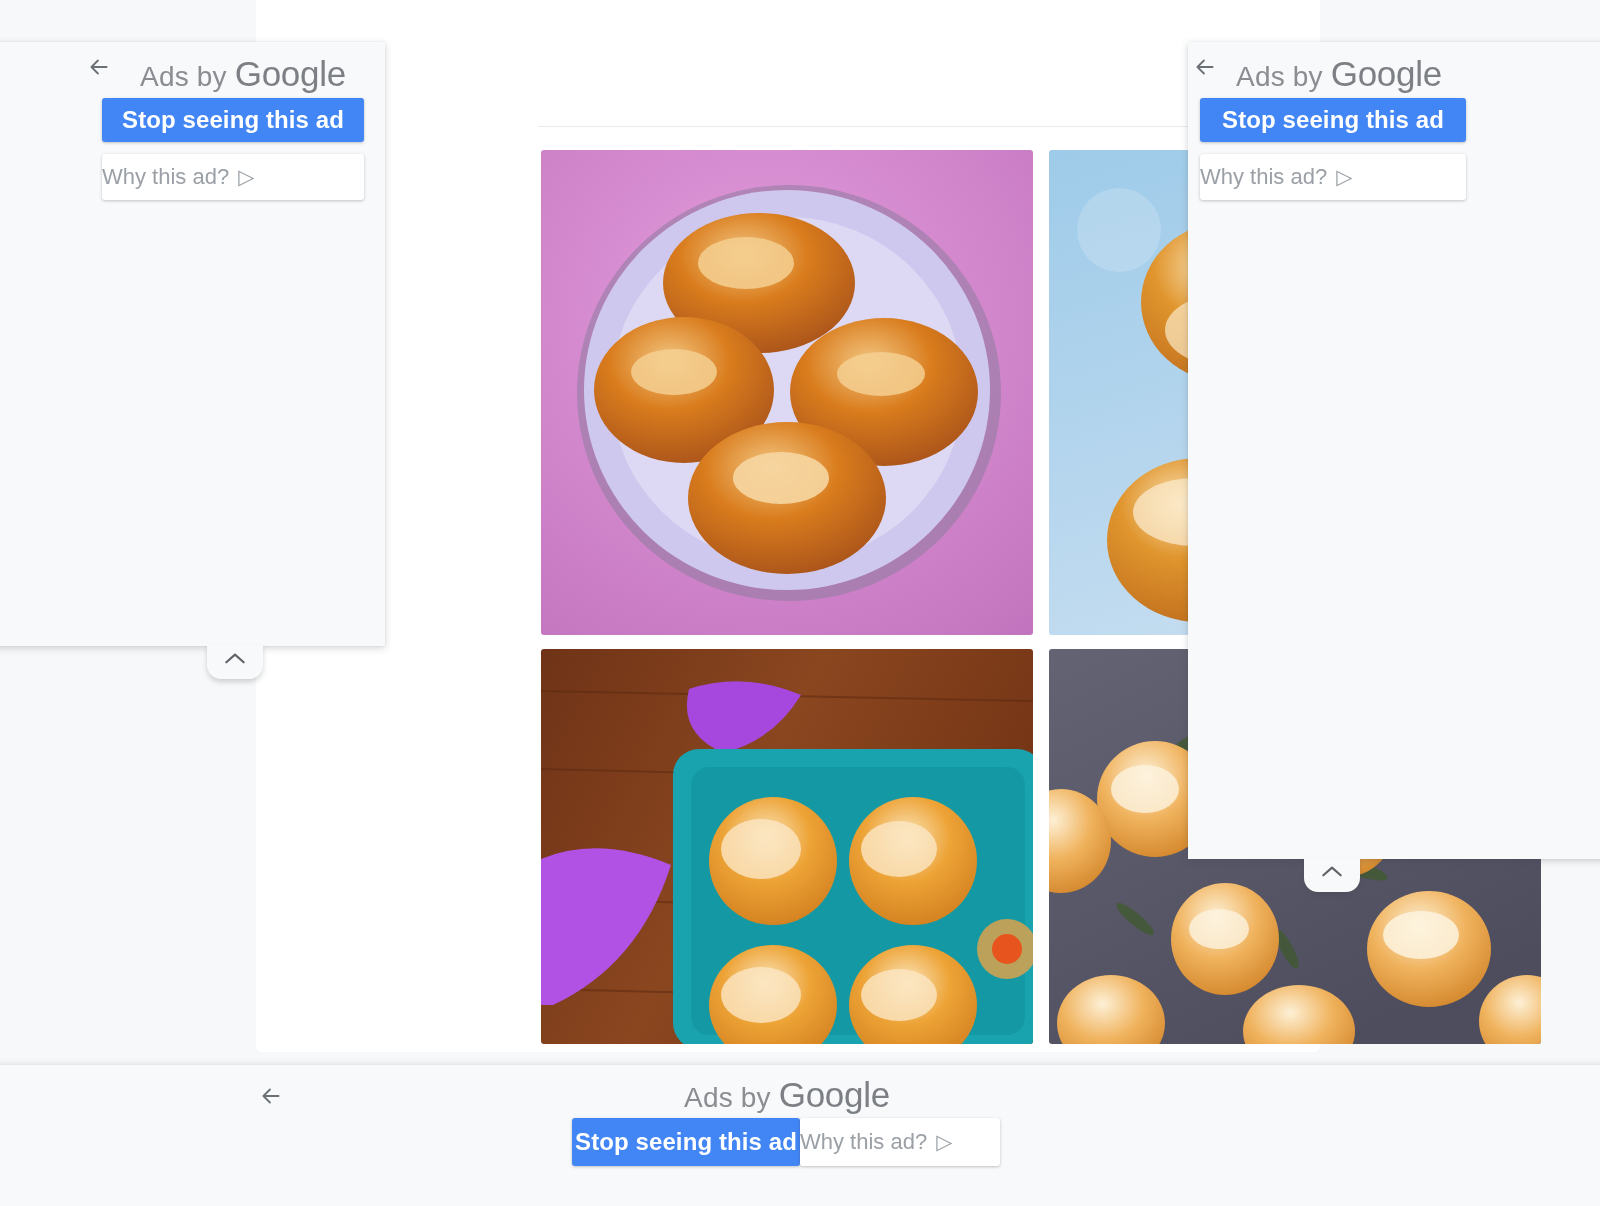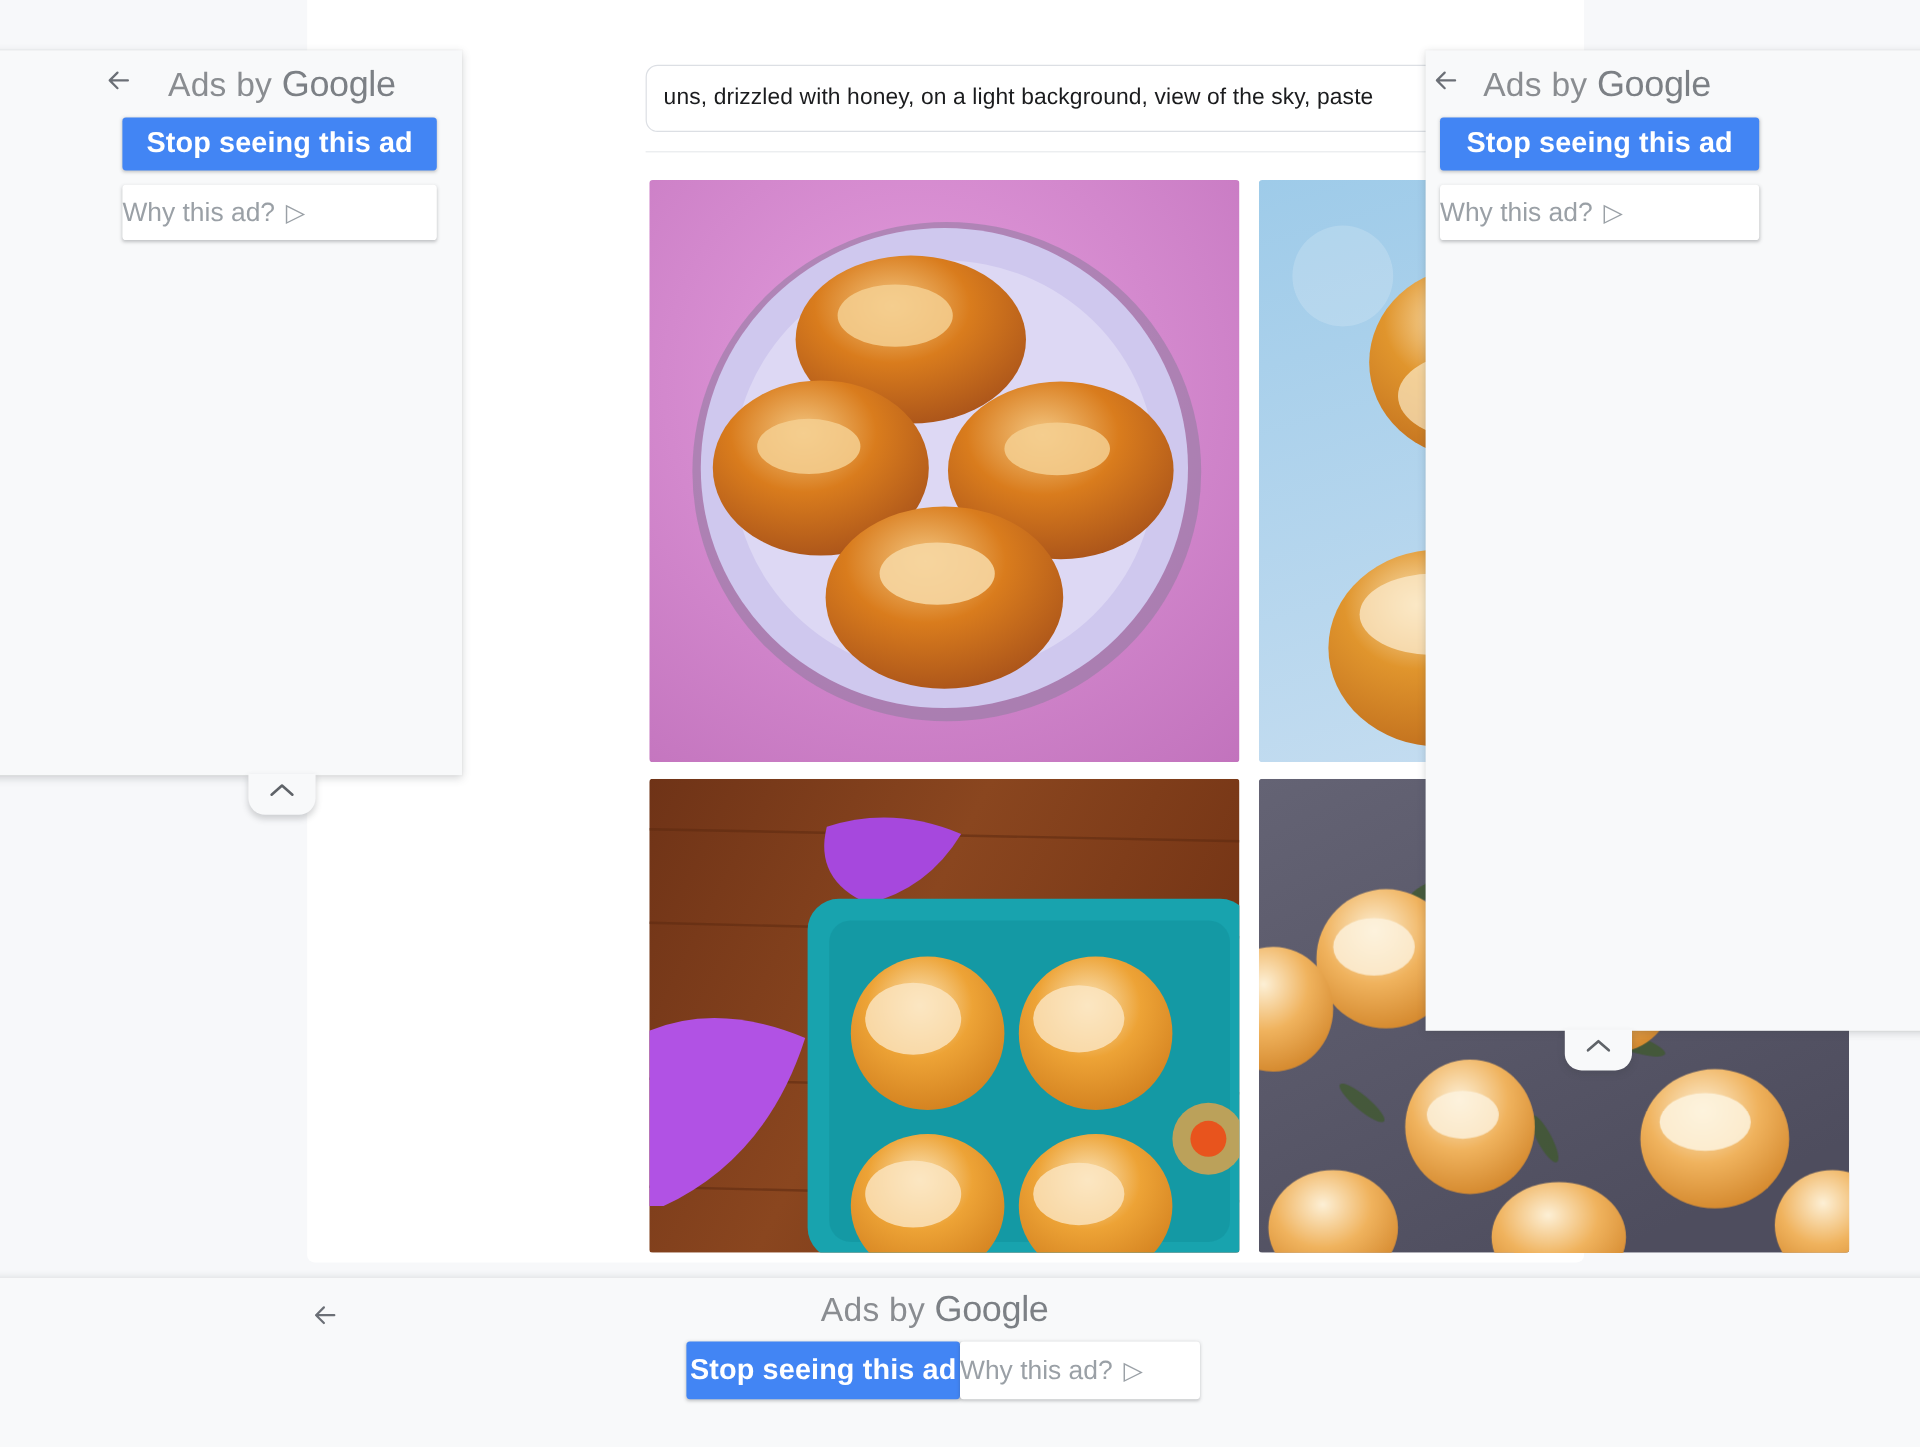--- a/index.html
+++ b/index.html
@@ -58,21 +58,21 @@
 
   .back-arrow {
     position: absolute; width: 26px; height: 26px; color: #6b6f76;
   }
   .back-arrow svg { width: 26px; height: 26px; display: block; }
 
   .ads-by {
     position: absolute; font-size: 28px; color: #8a8d91;
     letter-spacing: .2px; white-space: nowrap;
   }
-  .ads-by .g-word { color: #7c8085; font-weight: 400; font-size: 30px; letter-spacing: -.3px; text-align: right; }
+  .ads-by .g-word { color: #7c8085; font-weight: 400; font-size: 35px; letter-spacing: -.3px; text-align: right; }
 
   .btn-stop {
     position: absolute; background: #4285f4; color: #ffffff;
     font-size: 24px; font-weight: bold; letter-spacing: .1px;
     display: flex; align-items: center; justify-content: center;
     border-radius: 3px; box-shadow: 0 1px 3px rgba(60,64,67,.3);
     white-space: nowrap;
   }
   .btn-why {
     position: absolute; background: #ffffff; color: #9aa0a6;
@@ -91,24 +91,20 @@
   }
   .collapse-tab svg { width: 26px; height: 18px; color: #5f6368; display: block; }
 </style>
 </head>
 <body>
 
 <div id="stage">
 
   <div class="app-card">
 
-    <div class="prompt-row">
-      <div class="prompt-input" title="Describe the image you want to generate">uns, drizzled with honey, on a light background, view of the sky, paste</div>
-      <div class="generate-btn">Generate in</div>
-    </div>
 
     <div class="results-sep"></div>
 
     <div class="grid">
 
       <div class="tile" title="Four glazed golden brioche buns on a lavender ceramic plate against a pink background">
         <svg viewBox="0 0 492 485" preserveAspectRatio="xMidYMid slice" aria-hidden="true">
           <defs>
             <radialGradient id="g1bg" cx="45%" cy="35%" r="85%">
               <stop offset="0%" stop-color="#e49ddd"></stop>

